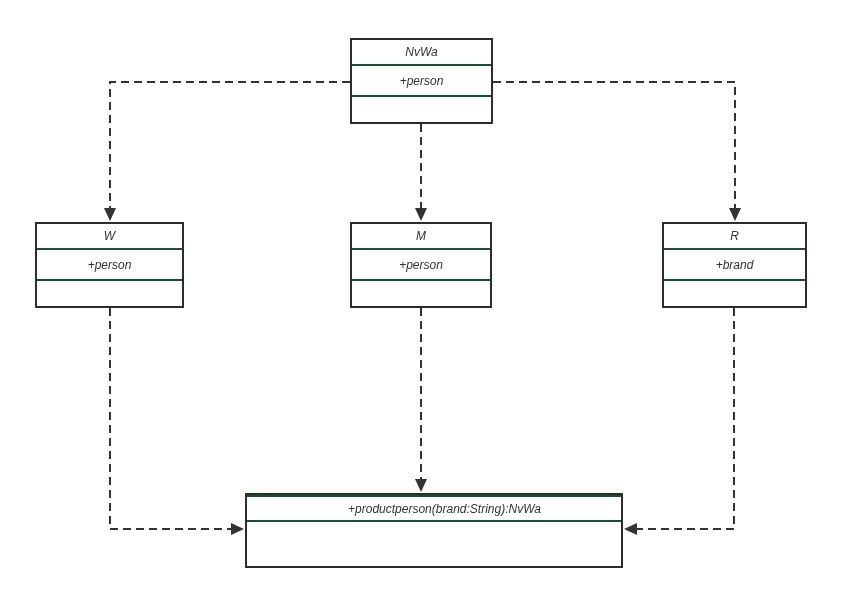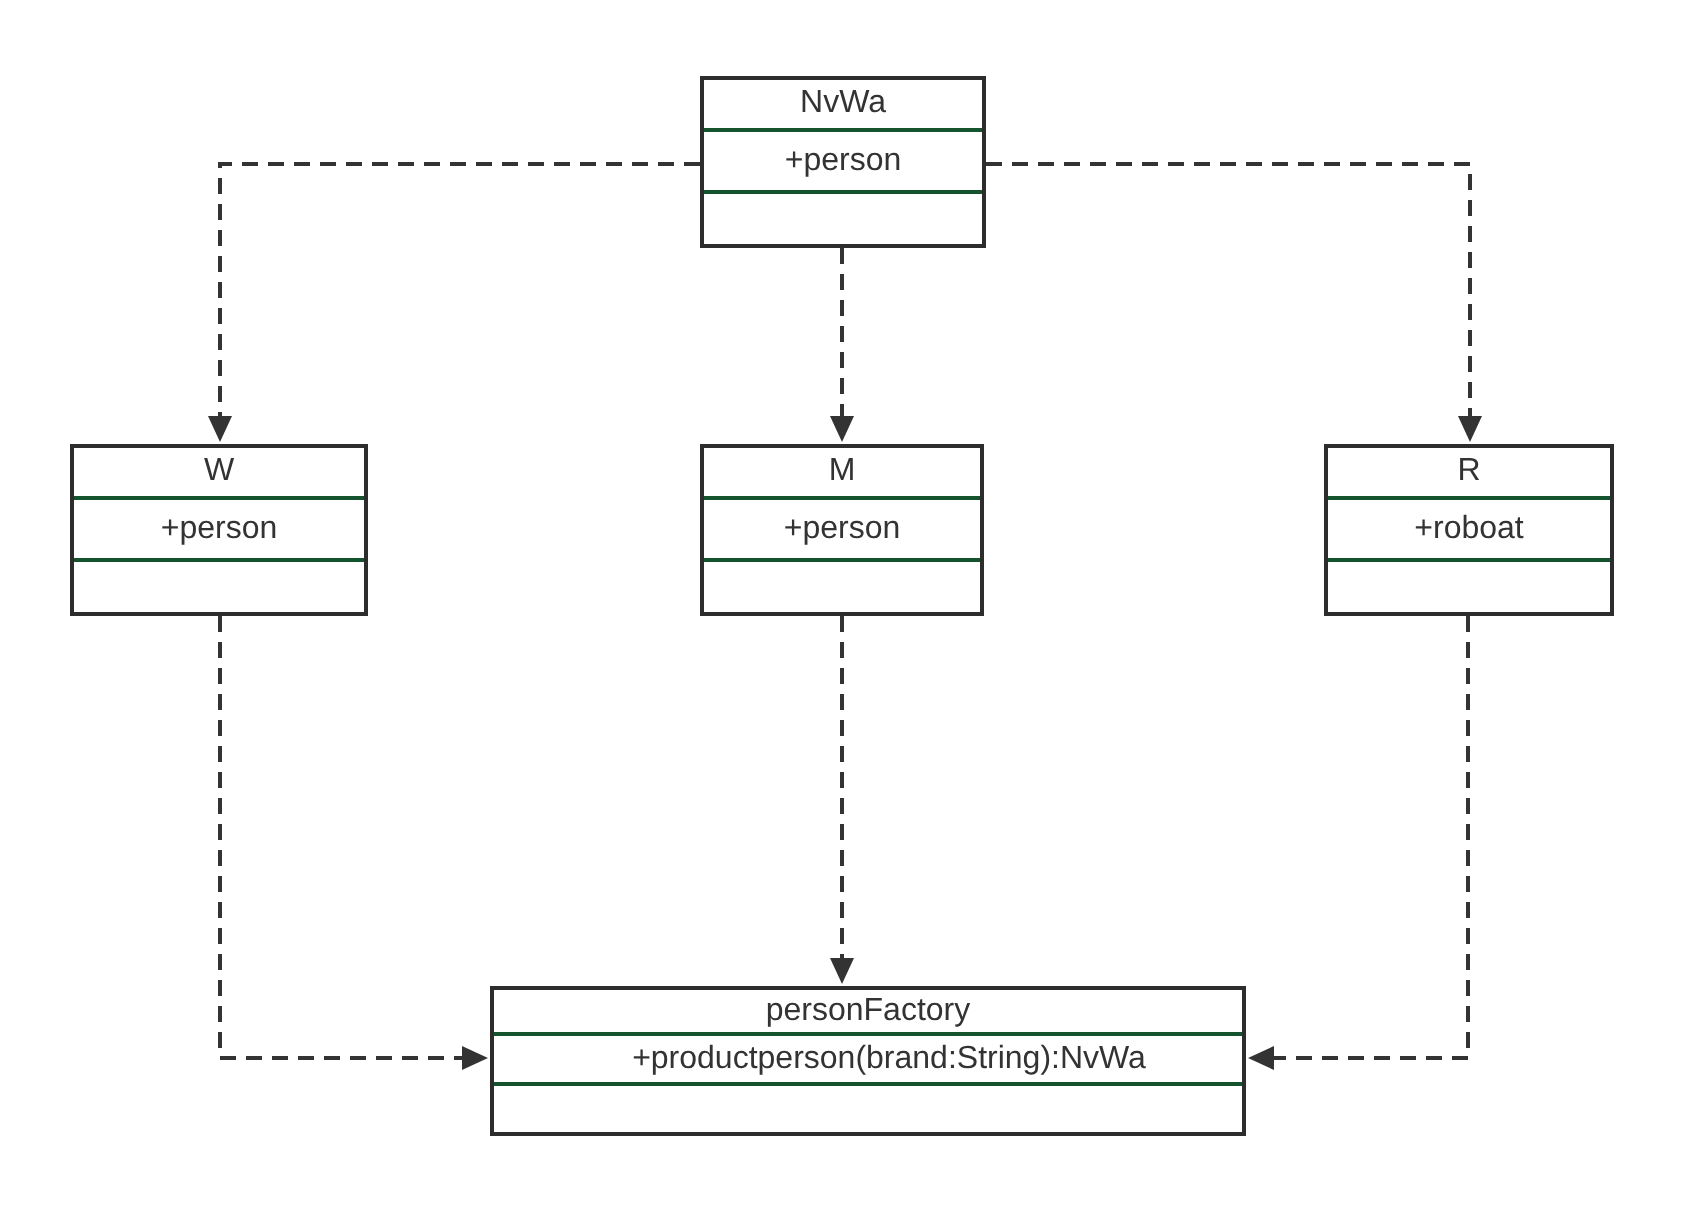--- a/index.html
+++ b/index.html
@@ -38,24 +38,25 @@
     border: 2px solid #2d2d2d;
     background: #ffffff;
     display: flex;
     flex-direction: column;
     color: #333333;
   }
   .compartment {
     display: flex;
     align-items: center;
     justify-content: center;
-    font-size: 16px;
+    font-size: 12px;
     line-height: 1;
     white-space: nowrap;
     overflow: hidden;
+    font-style: italic;
   }
   .compartment.mid, .compartment.empty {
     border-top: 2px solid #14532d;
   }
   
   .tall .title { flex: 0 0 24px; }
   .tall .mid   { flex: 0 0 29px; }
   .tall .empty { flex: 1 1 auto; }
   
   .short .title { flex: 0 0 21px; }
@@ -113,23 +114,22 @@
   </div>
 
   <div class="uml-class tall" id="box-m">
     <div class="compartment title">M</div>
     <div class="compartment mid">+person</div>
     <div class="compartment empty"></div>
   </div>
 
   <div class="uml-class tall" id="box-r">
     <div class="compartment title">R</div>
-    <div class="compartment mid">+roboat</div>
+    <div class="compartment mid">+brand</div>
     <div class="compartment empty"></div>
   </div>
 
   <div class="uml-class short" id="box-pf">
-    <div class="compartment title">personFactory</div>
     <div class="compartment mid">+productperson(brand:String):NvWa</div>
     <div class="compartment empty"></div>
   </div>
 
 </div>
 
 </body></html>

